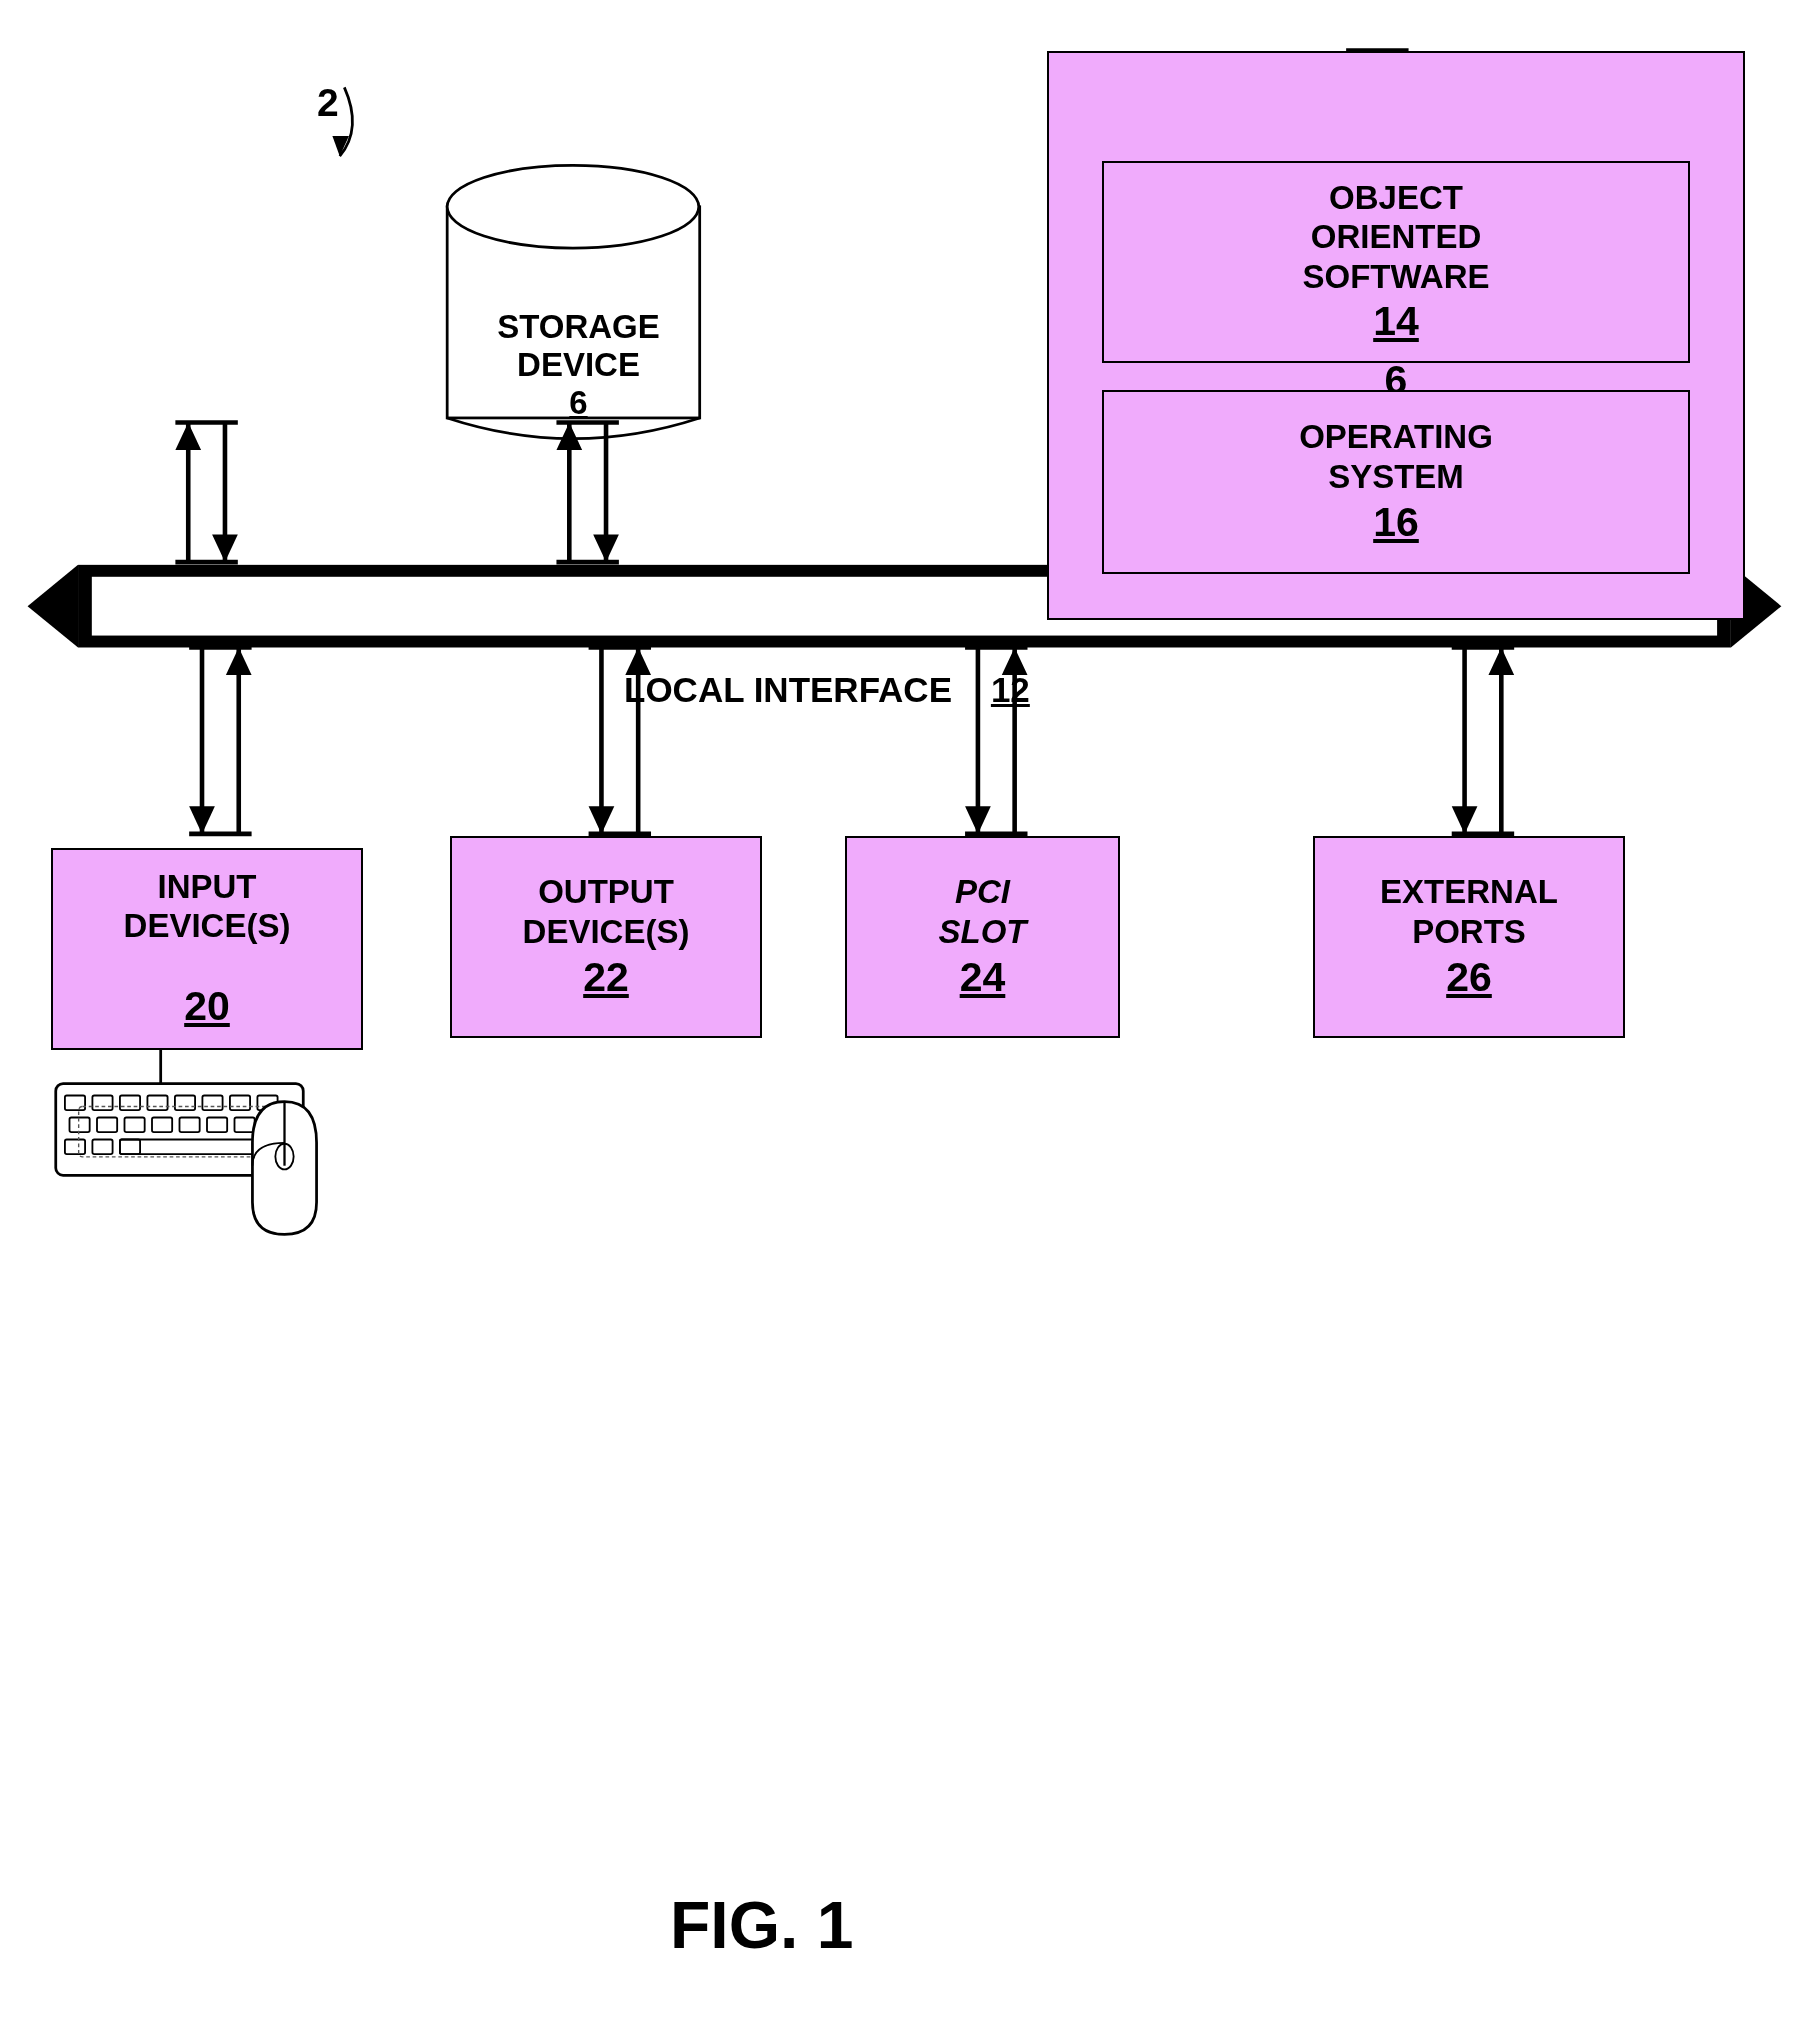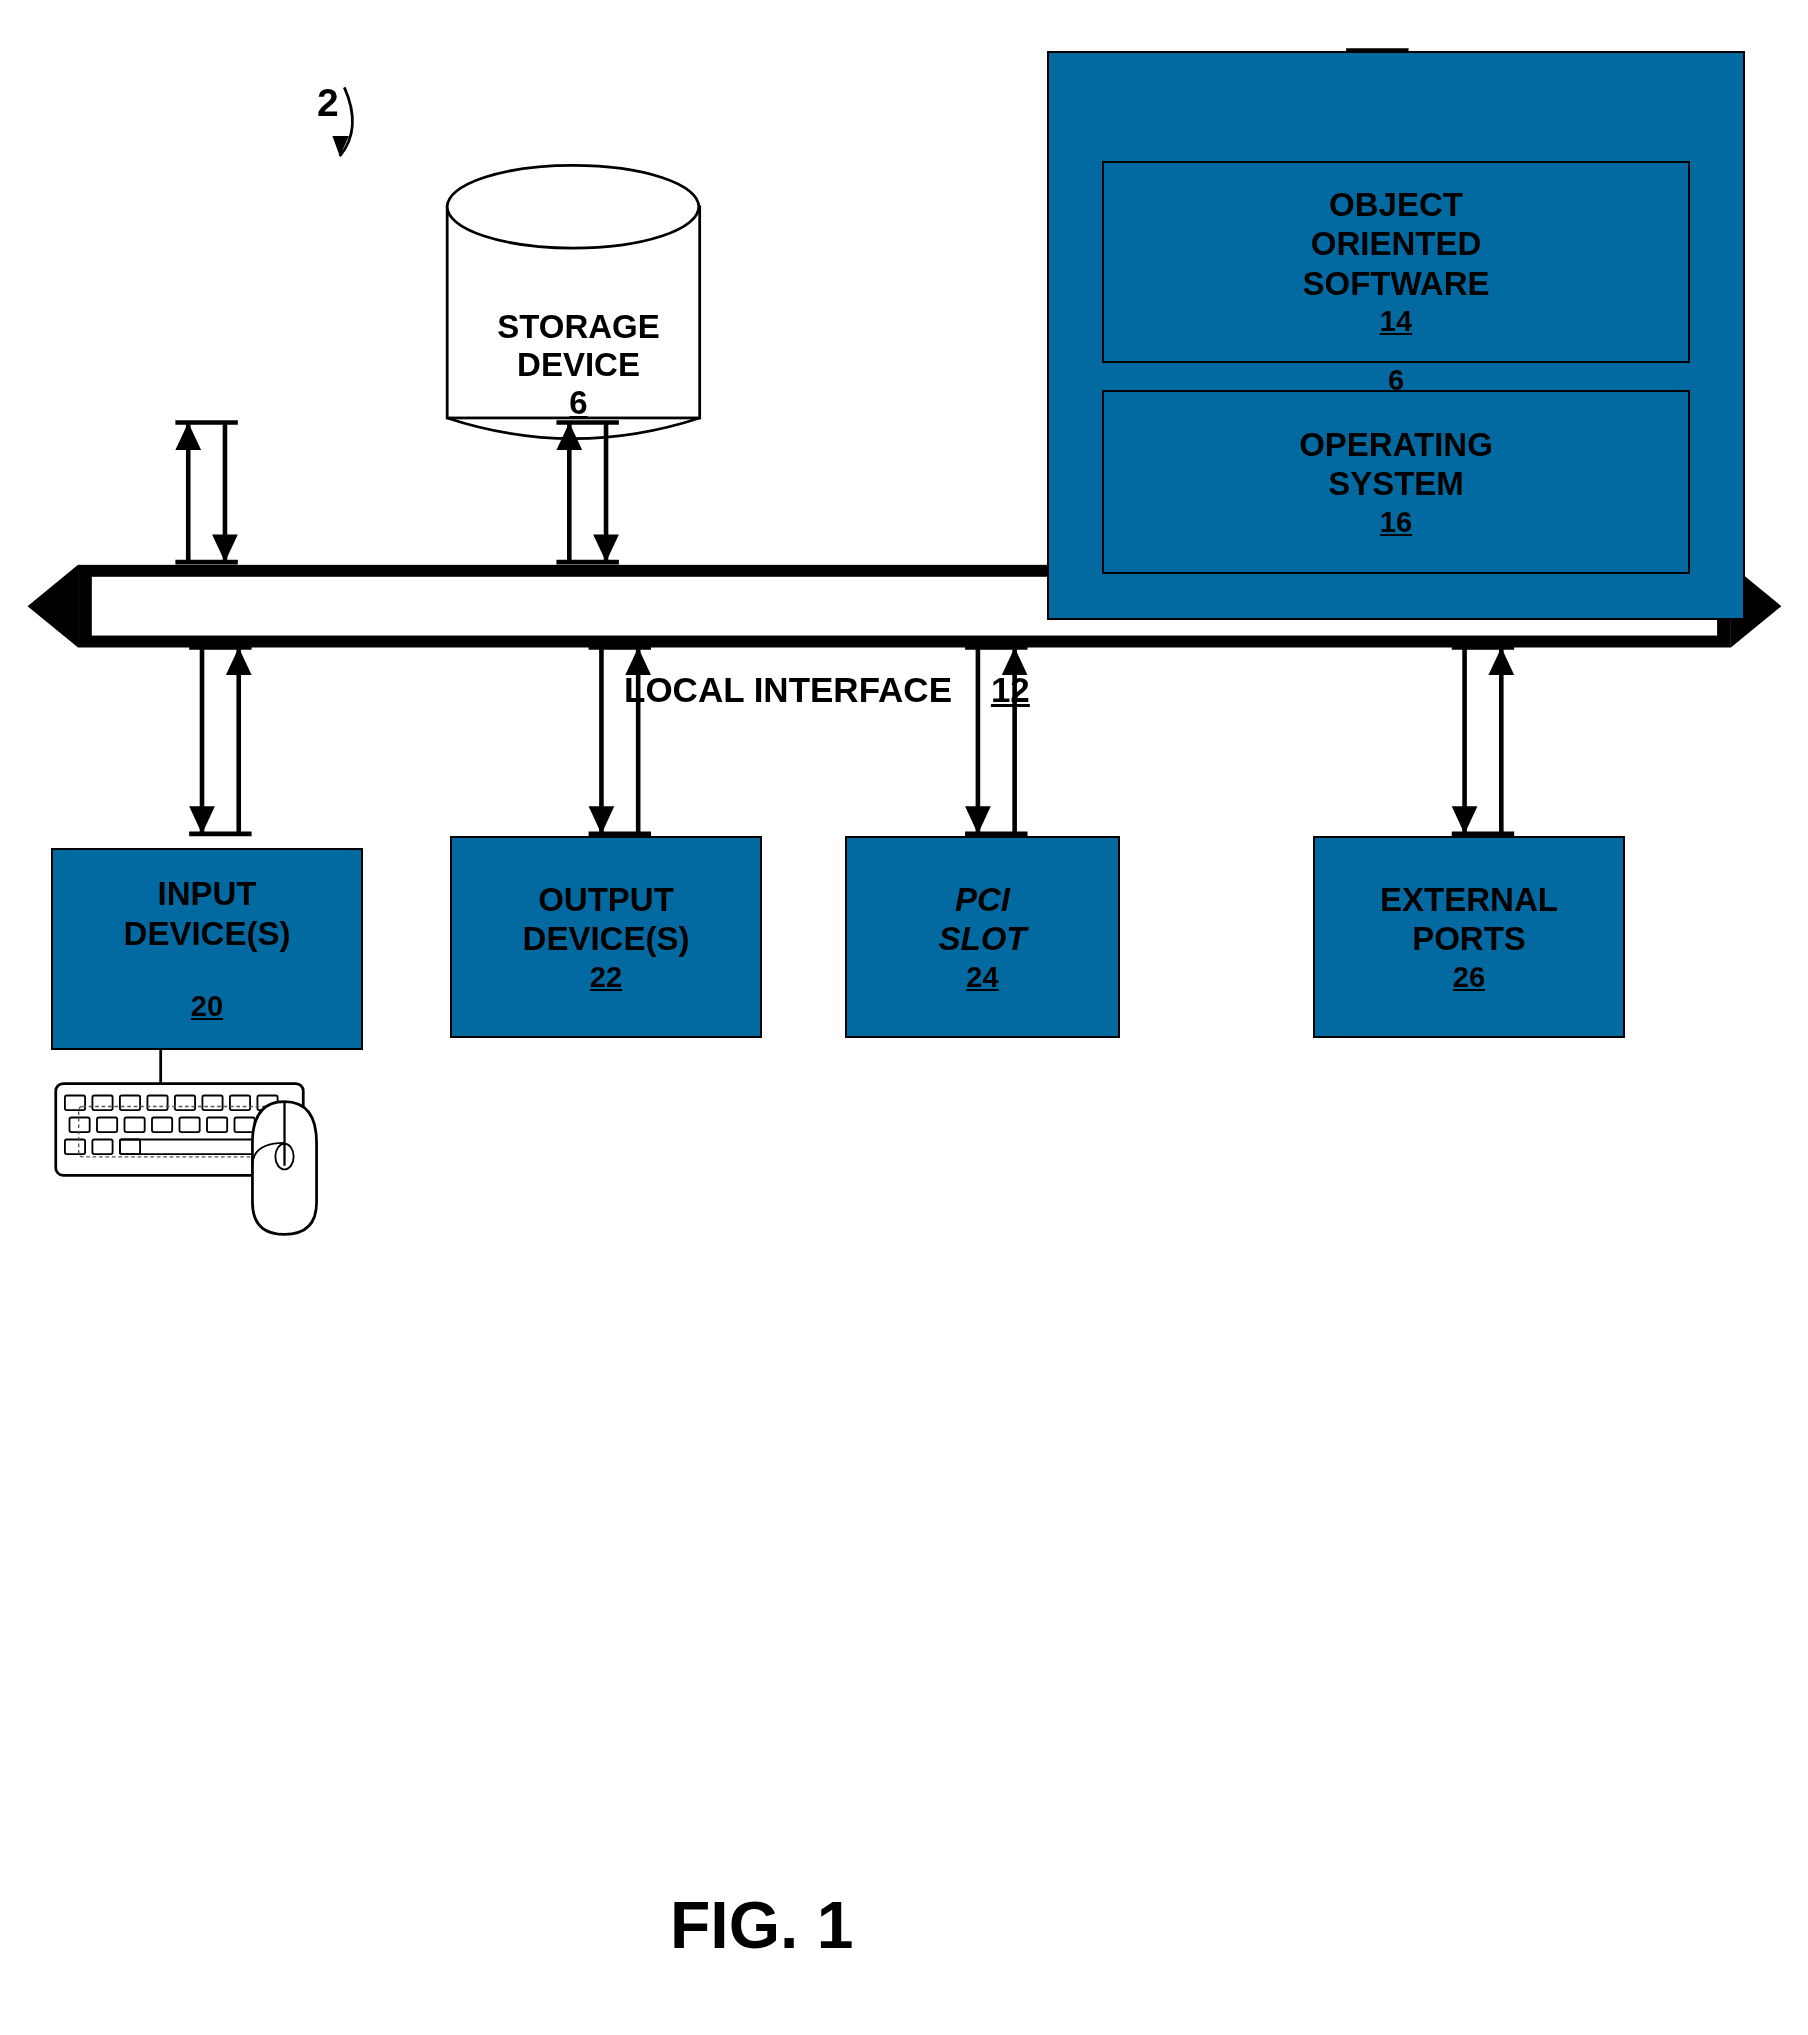--- a/index.html
+++ b/index.html
@@ -16,35 +16,35 @@
       position: absolute;
       top: 0; left: 0;
       width: 1808px;
       height: 2036px;
     }
 
     
     .box {
       position: absolute;
       border: 2.8px solid #000;
-      background: #0369a1;
+      background: #f0abfc;
       display: flex;
       flex-direction: column;
       align-items: center;
       justify-content: center;
       text-align: center;
       font-size: 33px;
       font-weight: bold;
       line-height: 1.2;
     }
 
     .box .ref {
       text-decoration: underline;
       margin-top: 1px;
-      font-size: 29px;
+      font-size: 41px;
     }
 
     
     #computer-memory {
       left: 1047px; top: 51px;
       width: 698px; height: 569px;
       font-size: 37px;
     }
 
     

